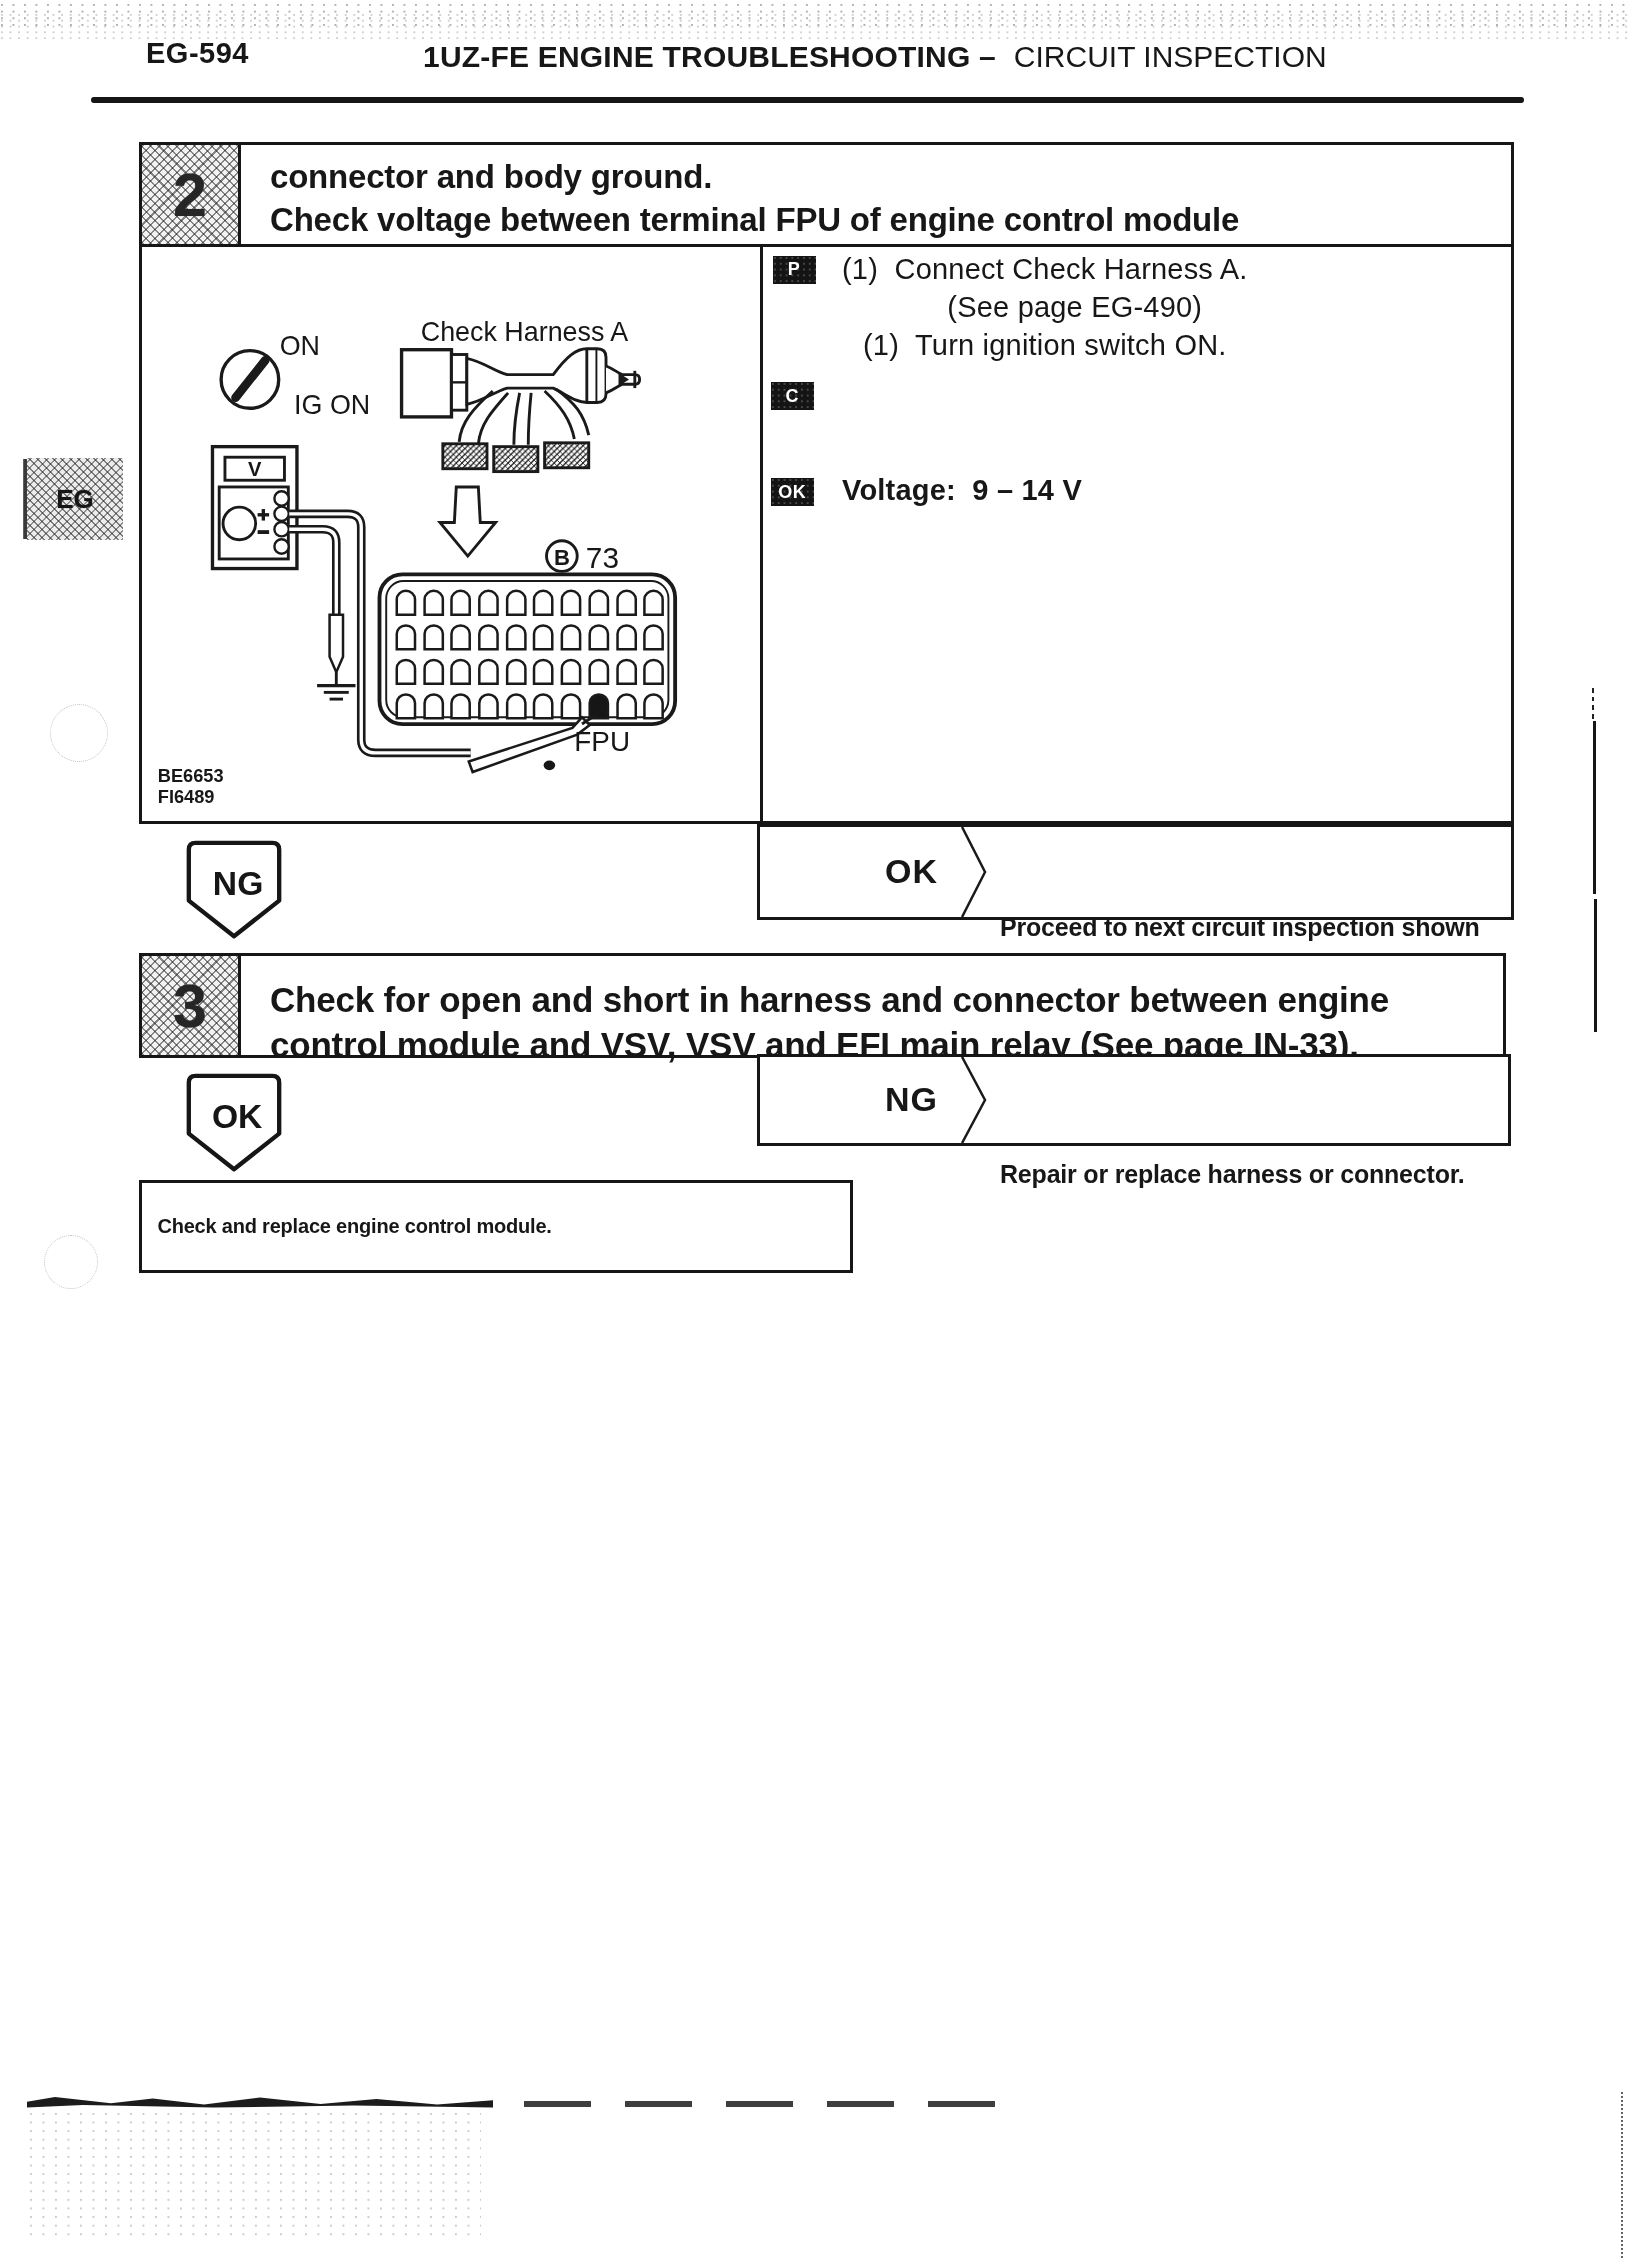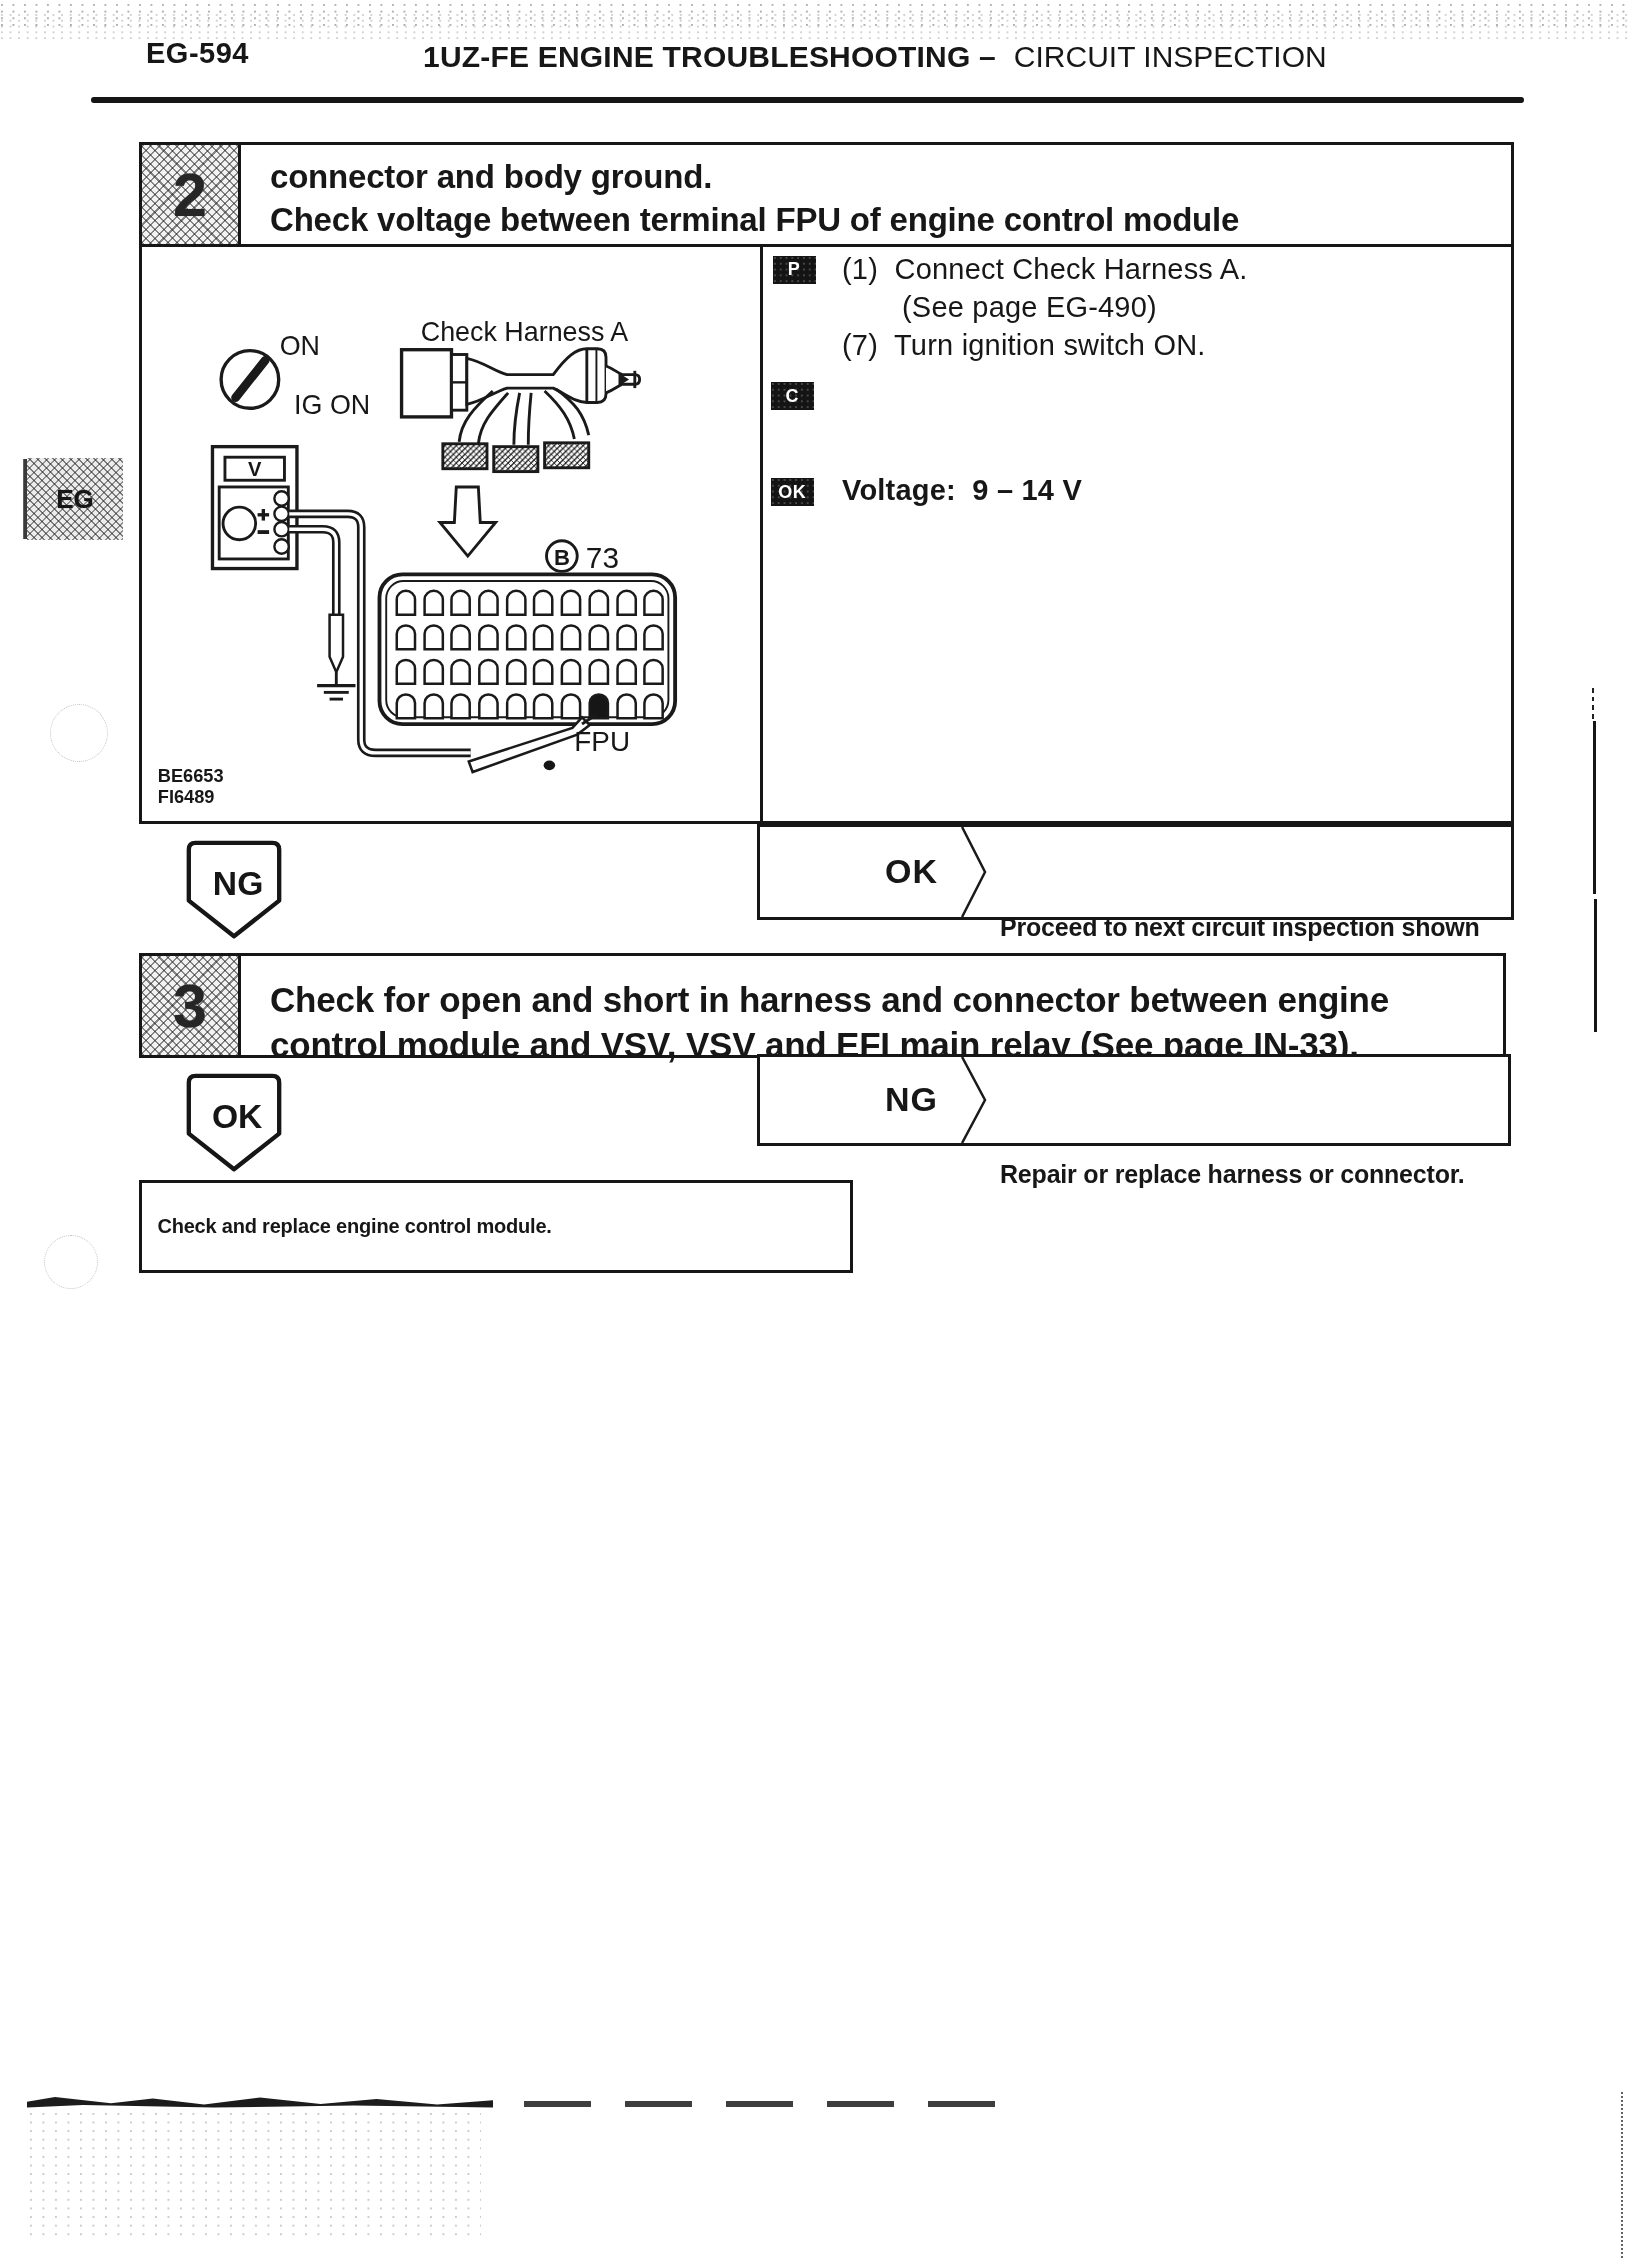--- a/index.html
+++ b/index.html
@@ -48,21 +48,21 @@
   .fig-cell{width:618px;flex:0 0 618px;border-right:3.8px solid #161616;position:relative;}
   .inst-cell{position:relative;flex:1;}
   .badge{
     position:absolute;width:43px;height:28px;background:#141414;
     background-image:radial-gradient(circle at 1.9px 1.9px,#474747 1px,transparent 1.5px);
     background-size:5.8px 5.8px;
     display:flex;align-items:center;justify-content:center;
   }
   .badge span{color:#fff;font-size:18px;font-weight:700;letter-spacing:0.5px;}
   .inst-text{position:absolute;left:79px;font-size:29px;line-height:38px;letter-spacing:0.2px;}
-  .inst-line{white-space:pre-wrap;}
+  .inst-line{white-space:pre-wrap;text-align:center;}
   .inst-line.indent{padding-left:60px;}
   .inst-line.bold{font-weight:700;}
   
   .pentagon{overflow:visible;}
   .pentagon path{fill:#fff;stroke:#161616;stroke-width:4.5;stroke-linejoin:round;}
   .pentagon text{font-size:35px;font-weight:700;fill:#161616;}
   
   .callout{border:3.8px solid #161616;background:#fff;}
   .callout .label{position:absolute;left:125px;font-size:34px;font-weight:700;letter-spacing:1px;}
   .callout svg{position:absolute;left:200px;top:0;}
@@ -283,21 +283,21 @@
         </svg>
       </div>
 
       <div class="inst-cell">
         <div class="badge" style="left:9.6px;top:8.6px;">
           <span>P</span>
         </div>
         <div class="inst-text" style="top:2.9px;">
           <div class="inst-line">(1)  Connect Check Harness A.</div>
           <div class="inst-line indent">(See page EG-490)</div>
-          <div class="inst-line">(7)  Turn ignition switch ON.</div>
+          <div class="inst-line">(1)  Turn ignition switch ON.</div>
         </div>
 
         <div class="badge" style="left:7.7px;top:135px;">
           <span>C</span>
         </div>
 
         <div class="badge" style="left:7.7px;top:231px;">
           <span>OK</span>
         </div>
         <div class="inst-text" style="top:224px;">

